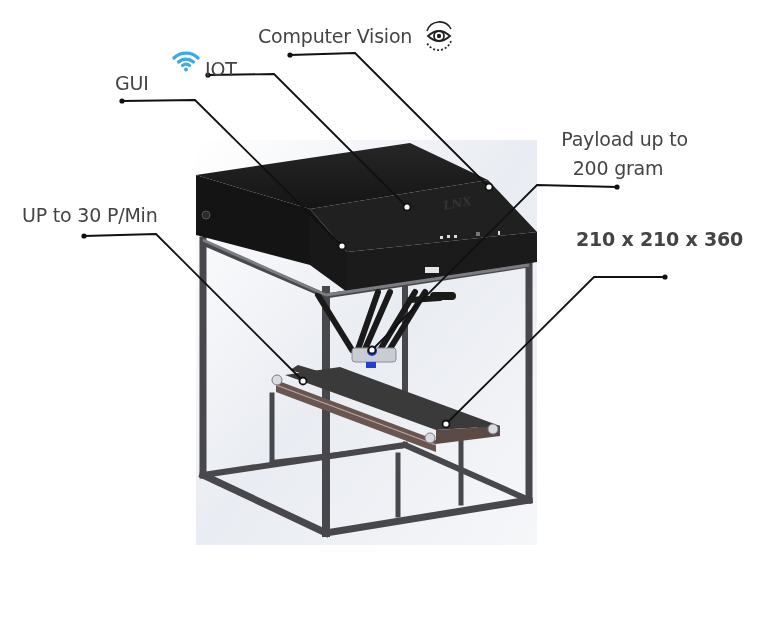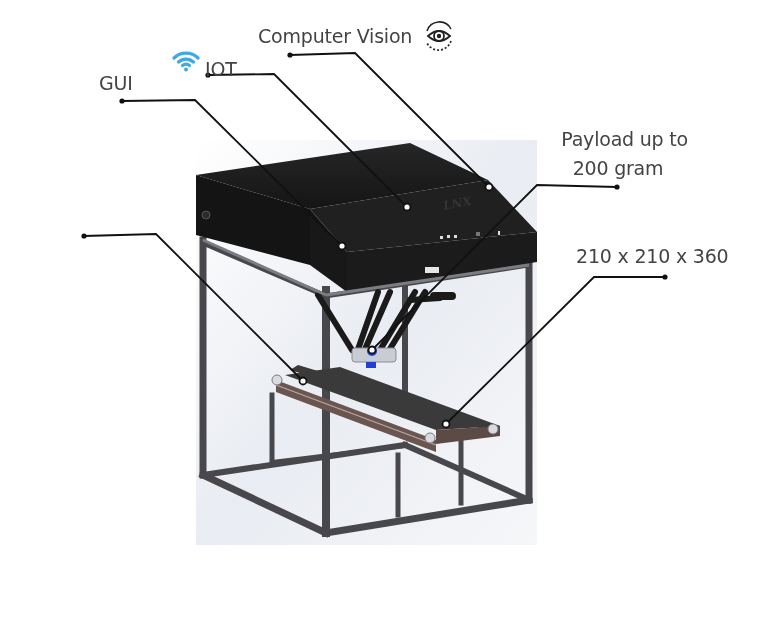--- a/index.html
+++ b/index.html
@@ -148,21 +148,22 @@
   </svg>
 
   <svg class="icon" style="left:172px; top:50px;" width="28" height="22" viewBox="0 0 28 22">
     <path d="M2 8 A17 17 0 0 1 26 8" fill="none" stroke="#3fa9e6" stroke-width="3.2" stroke-linecap="round"></path>
     <path d="M6.5 12 A11 11 0 0 1 21.5 12" fill="none" stroke="#3fa9e6" stroke-width="3.2" stroke-linecap="round"></path>
     <path d="M10.5 15.5 A5.5 5.5 0 0 1 17.5 15.5" fill="none" stroke="#3fa9e6" stroke-width="3.2" stroke-linecap="round"></path>
     <circle cx="14" cy="19.5" r="2" fill="#3fa9e6"></circle>
   </svg>
   <div class="label" style="left:205px; top:50px;margin-top:8px;">IOT</div>
 
-  <div class="label" style="left:99px; top:72px;">GUI</div>
+  <div class="label" style="left:115px; top:72px;">GUI</div>
 
+  <div class="label" style="left:22px; top:204px;">UP to 30 P/Min</div>
 
   <div class="label center" style="left:548px; top:128px; width:140px;text-align:right;">Payload up to</div>
   <div class="label center" style="left:548px; top:157px; width:140px;">200 gram</div>
 
-  <div class="label" style="left:576px; top:245px;">210 x 210 x 360</div>
+  <div class="label" style="left:576px; top:228px;font-weight:bold;">210 x 210 x 360</div>
 
 </div>
 
 </body></html>

